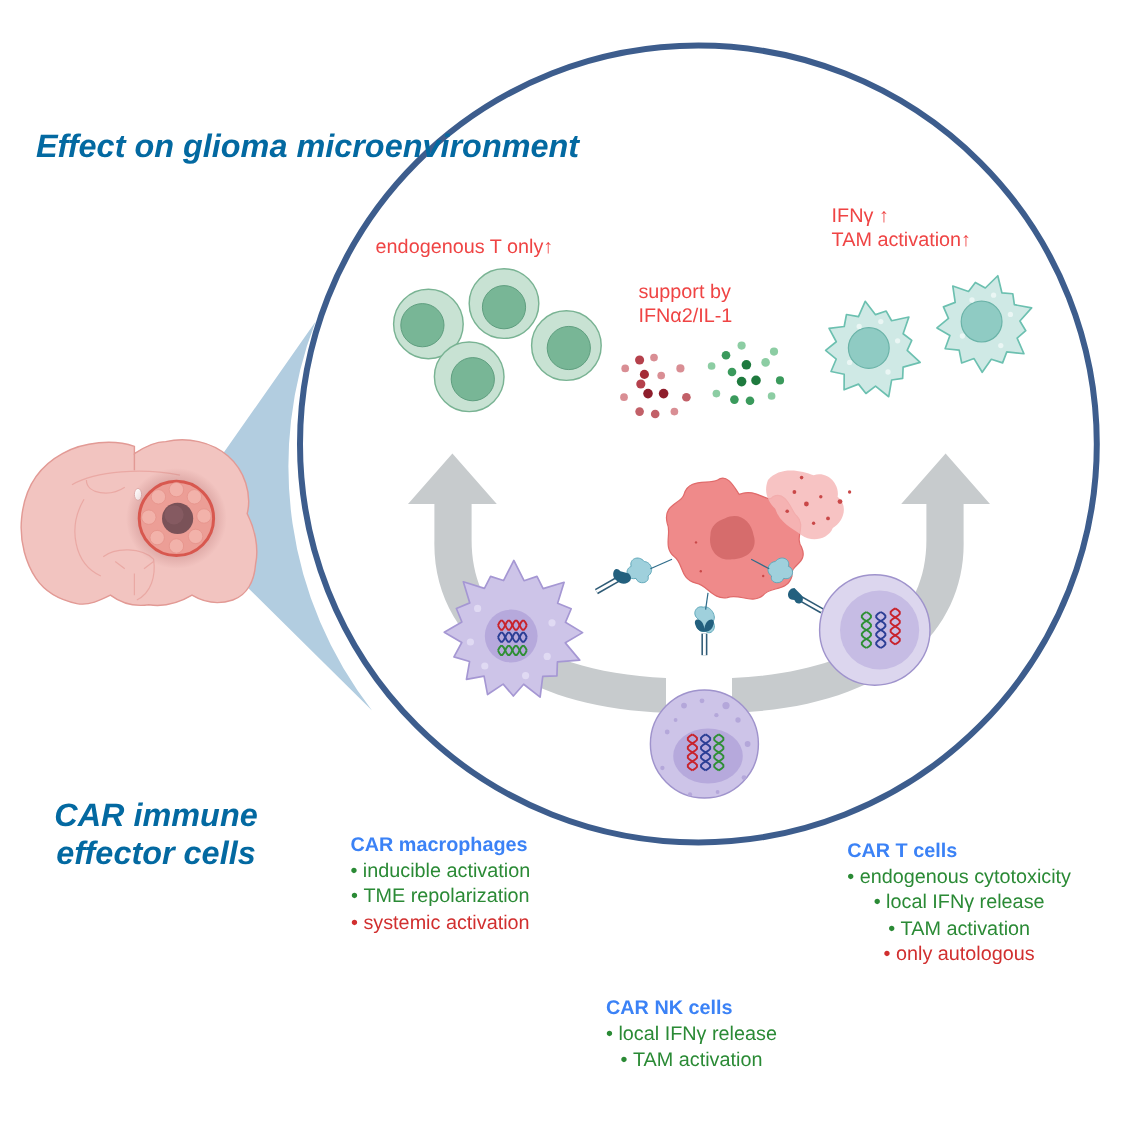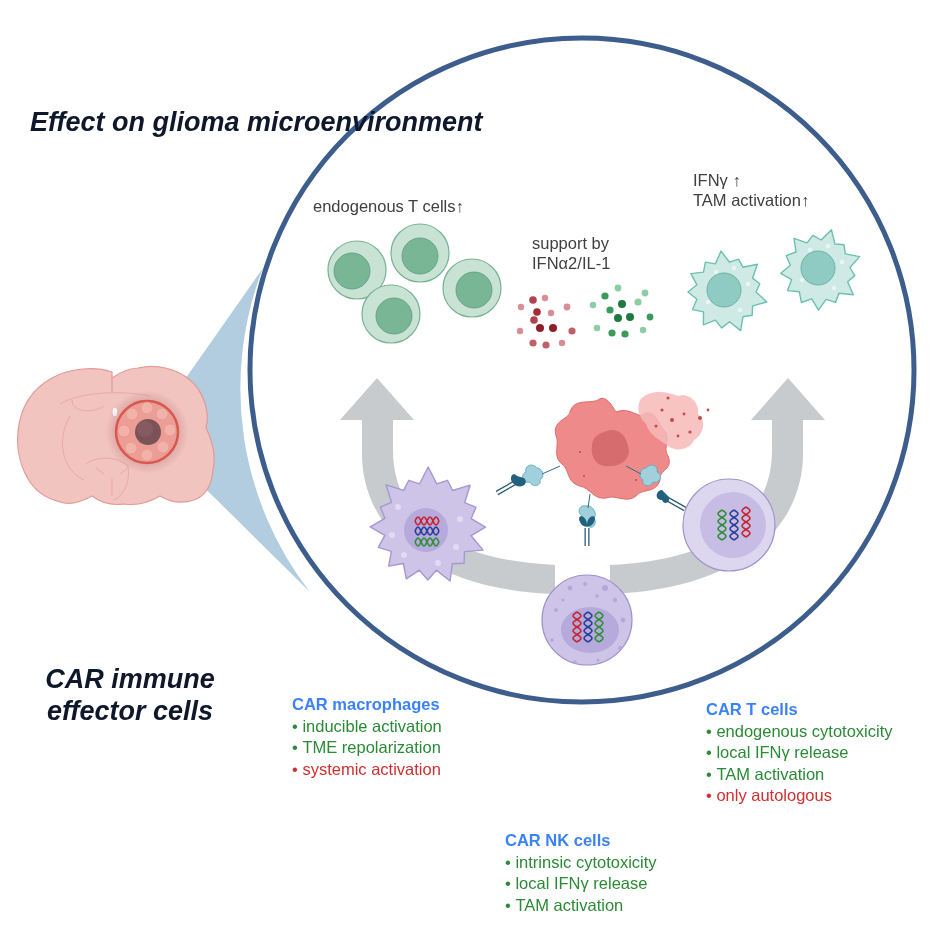--- a/index.html
+++ b/index.html
@@ -1,22 +1,22 @@
 <!DOCTYPE html>
 <html><head>
 <meta charset="utf-8">
 <style>
   html, body { margin:0; padding:0; background:#ffffff; }
   body { width:938px; height:937px; position:relative; overflow:hidden; font-family:"Liberation Sans", sans-serif; }
   #art { position:absolute; left:0; top:0; width:938px; height:937px; }
-  .section-title { position:absolute; font-style:italic; font-size:27px; line-height:32px; color:#0f172a; margin:0; }
-  .lbl { position:absolute; font-size:16.5px; line-height:20px; color:#404040; white-space:nowrap; }
+  .section-title { position:absolute; font-style:italic; font-size:27px; line-height:32px; color:#0369a1; margin:0; }
+  .lbl { position:absolute; font-size:16.5px; line-height:20px; color:#ef4444; white-space:nowrap; }
   .block { position:absolute; font-size:16.5px; line-height:21.5px; white-space:nowrap; }
   .block .hdr { font-weight:bold; color:#3b82f6; }
-  .block .item { display:block; }
+  .block .item { display:block;text-align:center; }
   .block .item.pro { color:var(--pro); }
   .block .item.con { color:var(--con); }
   .block .item::before { content:"\2022\00a0"; }
 </style>
 </head>
 <body style="--pro: #2a8a35; --con: #d12f2f;">
 
 <svg id="art" viewBox="0 0 938 937" xmlns="http://www.w3.org/2000/svg">
   <defs>
     <radialGradient id="tumorHalo" cx="0.5" cy="0.5" r="0.5">
@@ -235,36 +235,35 @@
       <path d="M415.0,531.0L416.2,533.4L417.4,534.8L418.6,534.8L419.8,533.4L421.0,531.0L422.2,528.6L423.4,527.2L424.6,527.2L425.8,528.6L427.0,531.0L428.2,533.4L429.4,534.8L430.6,534.8L431.8,533.4L433.0,531.0L434.2,528.6L435.4,527.2L436.6,527.2L437.8,528.6L439.0,531.0" stroke="#2b3e95" stroke-width="1.6" fill="none"></path>
       <path d="M415.0,531.0L416.2,528.6L417.4,527.2L418.6,527.2L419.8,528.6L421.0,531.0L422.2,533.4L423.4,534.8L424.6,534.8L425.8,533.4L427.0,531.0L428.2,528.6L429.4,527.2L430.6,527.2L431.8,528.6L433.0,531.0L434.2,533.4L435.4,534.8L436.6,534.8L437.8,533.4L439.0,531.0" stroke="#2b3e95" stroke-width="1.6" fill="none"></path>
       <path d="M415.0,542.0L416.2,544.4L417.4,545.8L418.6,545.8L419.8,544.4L421.0,542.0L422.2,539.6L423.4,538.2L424.6,538.2L425.8,539.6L427.0,542.0L428.2,544.4L429.4,545.8L430.6,545.8L431.8,544.4L433.0,542.0L434.2,539.6L435.4,538.2L436.6,538.2L437.8,539.6L439.0,542.0" stroke="#2f8f35" stroke-width="1.6" fill="none"></path>
       <path d="M415.0,542.0L416.2,539.6L417.4,538.2L418.6,538.2L419.8,539.6L421.0,542.0L422.2,544.4L423.4,545.8L424.6,545.8L425.8,544.4L427.0,542.0L428.2,539.6L429.4,538.2L430.6,538.2L431.8,539.6L433.0,542.0L434.2,544.4L435.4,545.8L436.6,545.8L437.8,544.4L439.0,542.0" stroke="#2f8f35" stroke-width="1.6" fill="none"></path>
     </g>
 </svg>
 
 <h2 class="section-title" style="left:30px; top:106px;">Effect on glioma microenvironment</h2>
 <h2 class="section-title" style="left:30px; top:663px; width:200px; white-space:normal;text-align:center;">CAR immune effector cells</h2>
 
-<div class="lbl" style="left:313px; top:196px;">endogenous T cells↑</div>
+<div class="lbl" style="left:313px; top:196px;">endogenous T only↑</div>
 <div class="lbl" style="left:532px; top:233px;">support by</div>
 <div class="lbl" style="left:532px; top:253px;">IFNα2/IL-1</div>
 <div class="lbl" style="left:693px; top:170px;">IFNγ ↑</div>
 <div class="lbl" style="left:693px; top:190px;">TAM activation↑</div>
 
 <div class="block" id="blk-0" style="left:292px; top:694px;">
   <div class="hdr">CAR macrophages</div>
   <span class="item pro">inducible activation</span>
   <span class="item pro">TME repolarization</span>
   <span class="item con">systemic activation</span>
 </div>
 
 <div class="block" id="blk-1" style="left:505px; top:830px;">
   <div class="hdr">CAR NK cells</div>
-  <span class="item pro">intrinsic cytotoxicity</span>
   <span class="item pro">local IFNγ release</span>
   <span class="item pro">TAM activation</span>
 </div>
 
 <div class="block" id="blk-2" style="left:706px; top:699px;">
   <div class="hdr">CAR T cells</div>
   <span class="item pro">endogenous cytotoxicity</span>
   <span class="item pro">local IFNγ release</span>
   <span class="item pro">TAM activation</span>
   <span class="item con">only autologous</span>

